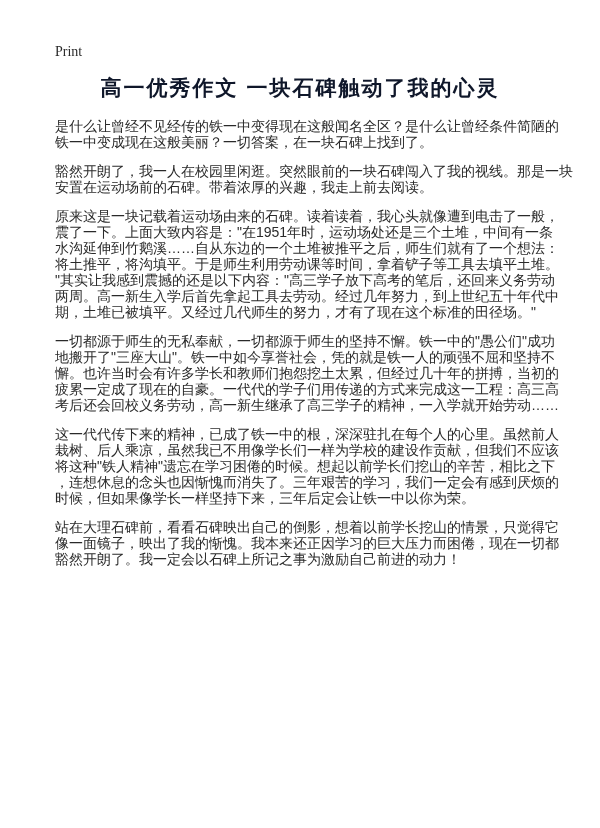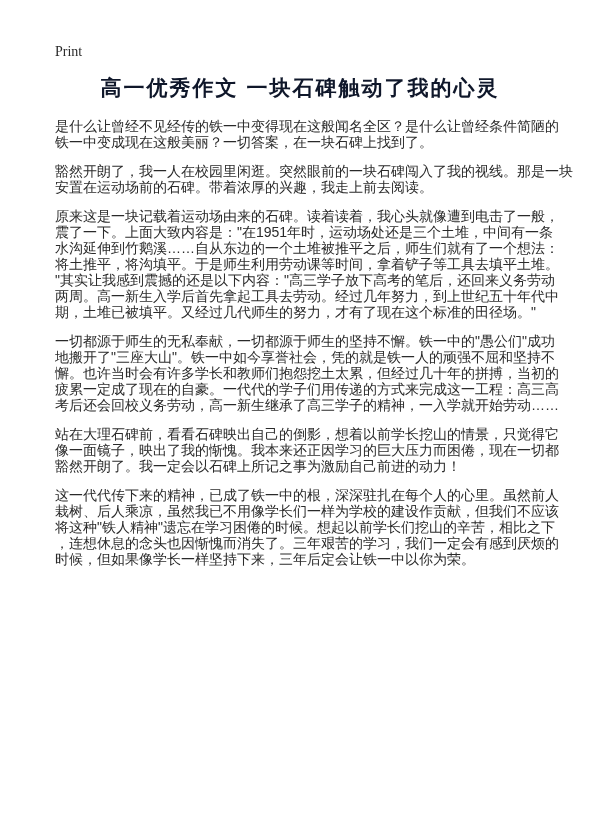--- a/index.html
+++ b/index.html
@@ -79,23 +79,23 @@
 水沟延伸到竹鹅溪……自从东边的一个土堆被推平之后，师生们就有了一个想法：
 将土推平，将沟填平。于是师生利用劳动课等时间，拿着铲子等工具去填平土堆。
 "其实让我感到震撼的还是以下内容："高三学子放下高考的笔后，还回来义务劳动
 两周。高一新生入学后首先拿起工具去劳动。经过几年努力，到上世纪五十年代中
 期，土堆已被填平。又经过几代师生的努力，才有了现在这个标准的田径场。"</p>
     <p>一切都源于师生的无私奉献，一切都源于师生的坚持不懈。铁一中的"愚公们"成功
 地搬开了"三座大山"。铁一中如今享誉社会，凭的就是铁一人的顽强不屈和坚持不
 懈。也许当时会有许多学长和教师们抱怨挖土太累，但经过几十年的拼搏，当初的
 疲累一定成了现在的自豪。一代代的学子们用传递的方式来完成这一工程：高三高
 考后还会回校义务劳动，高一新生继承了高三学子的精神，一入学就开始劳动……</p>
-    <p>站在大理石碑前，看看石碑映出自己的倒影，想着以前学长挖山的情景，只觉得它
-像一面镜子，映出了我的惭愧。我本来还正因学习的巨大压力而困倦，现在一切都
-豁然开朗了。我一定会以石碑上所记之事为激励自己前进的动力！</p>
     <p>这一代代传下来的精神，已成了铁一中的根，深深驻扎在每个人的心里。虽然前人
 栽树、后人乘凉，虽然我已不用像学长们一样为学校的建设作贡献，但我们不应该
 将这种"铁人精神"遗忘在学习困倦的时候。想起以前学长们挖山的辛苦，相比之下
 ，连想休息的念头也因惭愧而消失了。三年艰苦的学习，我们一定会有感到厌烦的
 时候，但如果像学长一样坚持下来，三年后定会让铁一中以你为荣。</p>
+    <p>站在大理石碑前，看看石碑映出自己的倒影，想着以前学长挖山的情景，只觉得它
+像一面镜子，映出了我的惭愧。我本来还正因学习的巨大压力而困倦，现在一切都
+豁然开朗了。我一定会以石碑上所记之事为激励自己前进的动力！</p>
   </div>
 
 </div>
 
 </body></html>

